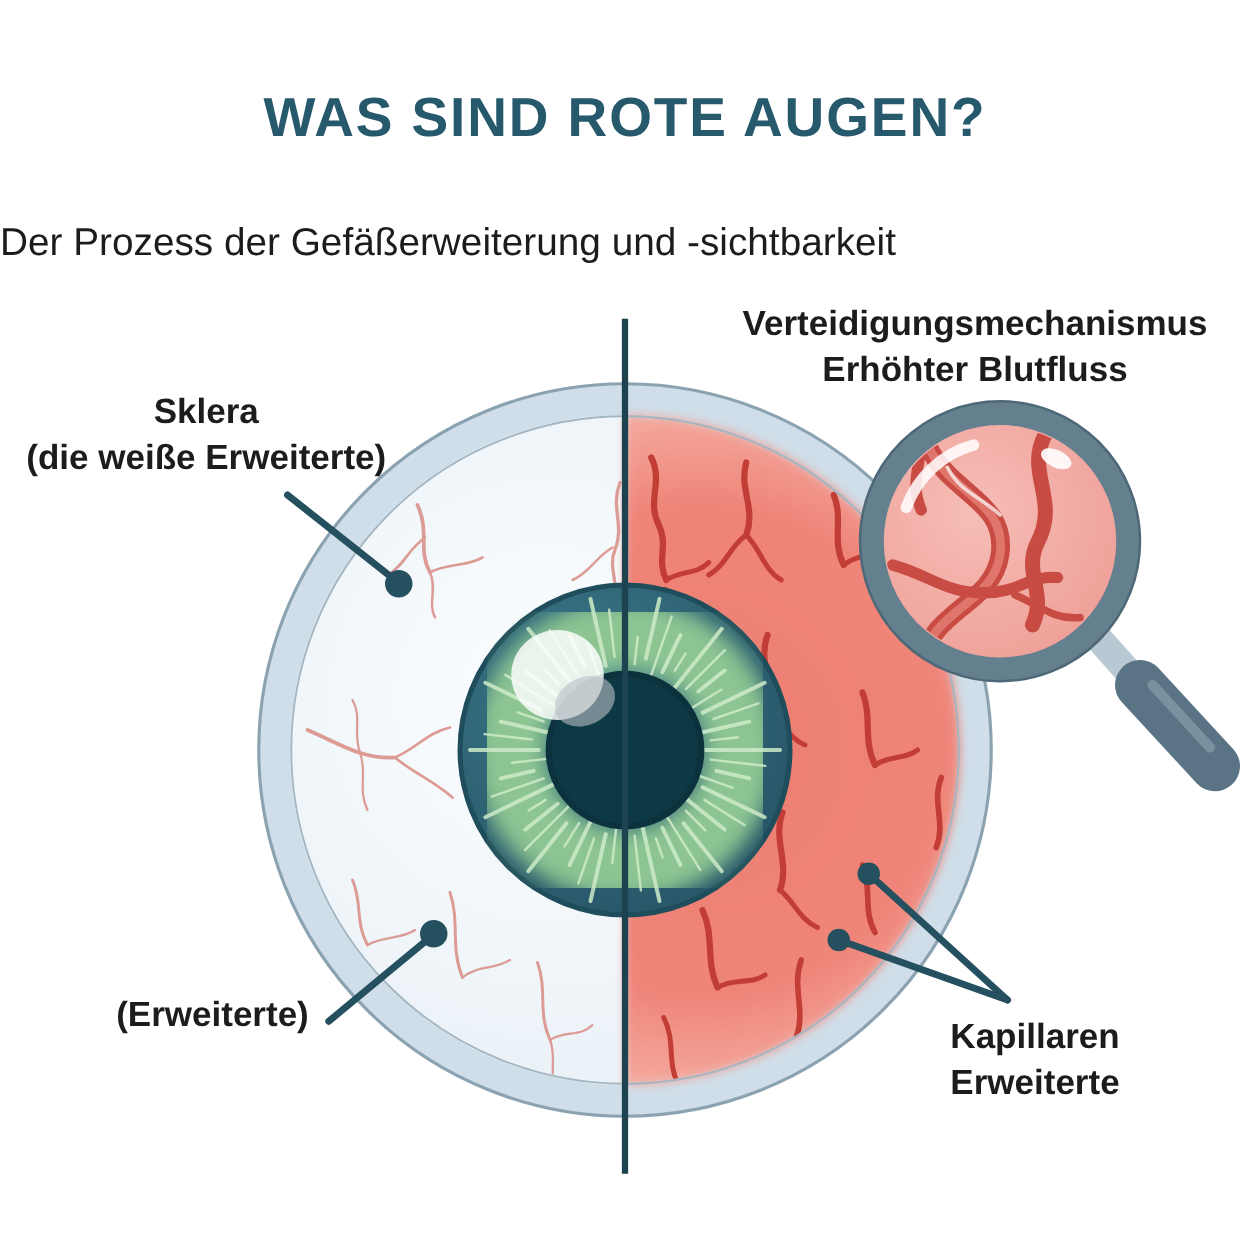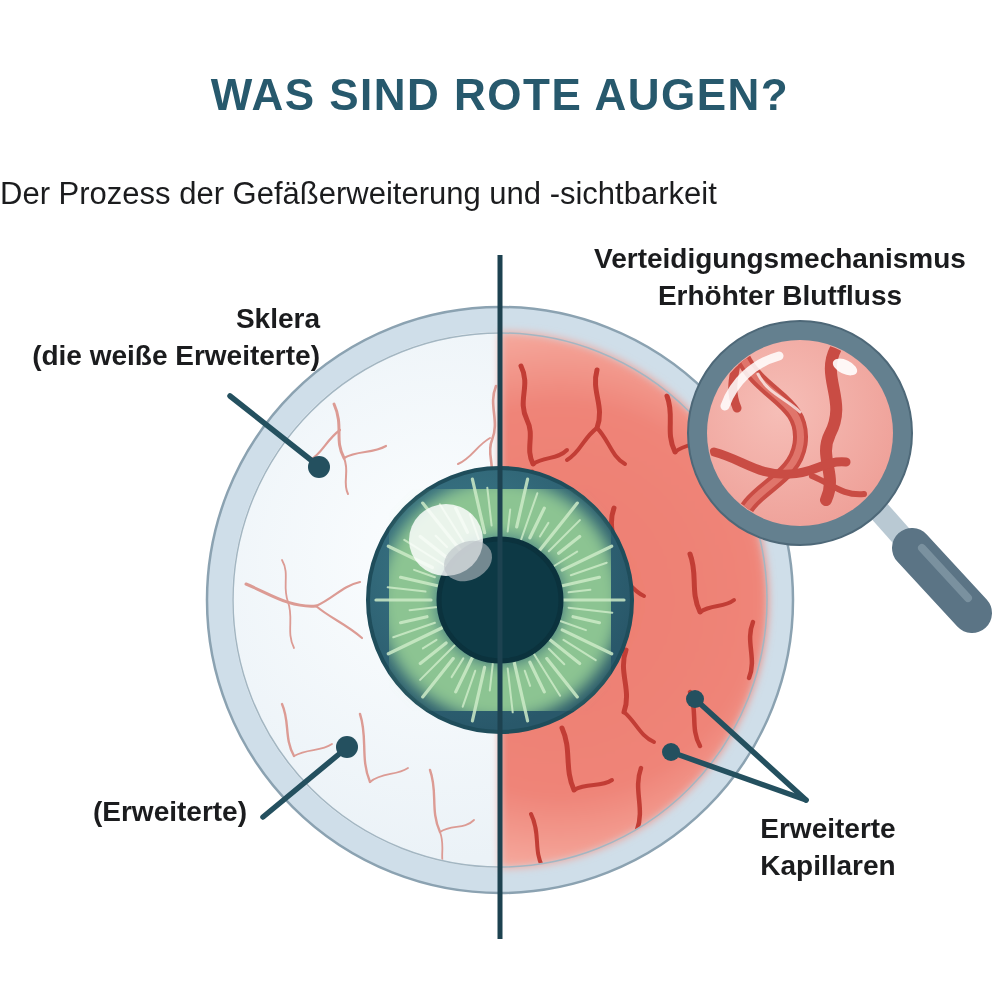--- a/index.html
+++ b/index.html
@@ -16,21 +16,21 @@
   .stage{position:absolute;inset:0;width:1000px;height:1000px;}
   svg{position:absolute;left:0;top:0;}
   .overlay{position:absolute;inset:0;pointer-events:none;}
   .title{position:absolute;left:0;top:70px;width:1000px;text-align:center;
          font-size:44px;font-weight:bold;letter-spacing:1.5px;color:var(--title);}
   .subtitle{position:absolute;left:0;top:148px;width:892px;
          font-size:31px;font-weight:500;color:var(--text);margin-top:28px;}
   .lbl{position:absolute;text-align:center;color:var(--text);font-weight:600;
        font-size:28px;line-height:37px;}
   .lbl-defense{left:555px;top:240px;width:450px;}
-  .lbl-sklera{left:10px;top:300px;width:310px;text-align:right;}
+  .lbl-sklera{left:10px;top:310px;width:310px;}
   .lbl-bindehaut{left:25px;top:793px;width:290px;}
   .lbl-kapillaren{left:693px;top:810px;width:270px;}
   
   .vd{stroke:var(--vessel-dark);fill:none;stroke-linecap:round;stroke-linejoin:round;}
   .vl{stroke:var(--vessel-light);fill:none;stroke-linecap:round;stroke-linejoin:round;}
   .mv{stroke:var(--mag-vessel);fill:none;stroke-linecap:round;stroke-linejoin:round;}
   .mvl{stroke:#e0756b;fill:none;stroke-linecap:round;stroke-linejoin:round;}
   .leader{stroke:var(--leader);stroke-width:5.5;stroke-linecap:round;fill:none;}
   .ldot{fill:var(--leader);}
   #iris-spokes line{stroke:var(--spoke);stroke-linecap:round;opacity:.85;}
@@ -241,18 +241,18 @@
   <div class="lbl lbl-sklera">
     <div>Sklera</div>
     <div>(die weiße Erweiterte)</div>
   </div>
 
   <div class="lbl lbl-bindehaut">
     <div>(Erweiterte)</div>
   </div>
 
   <div class="lbl lbl-kapillaren">
+    <div>Kapillaren</div>
     <div>Erweiterte</div>
-    <div>Kapillaren</div>
   </div>
 </div>
 
 </div>
 
 </body></html>

